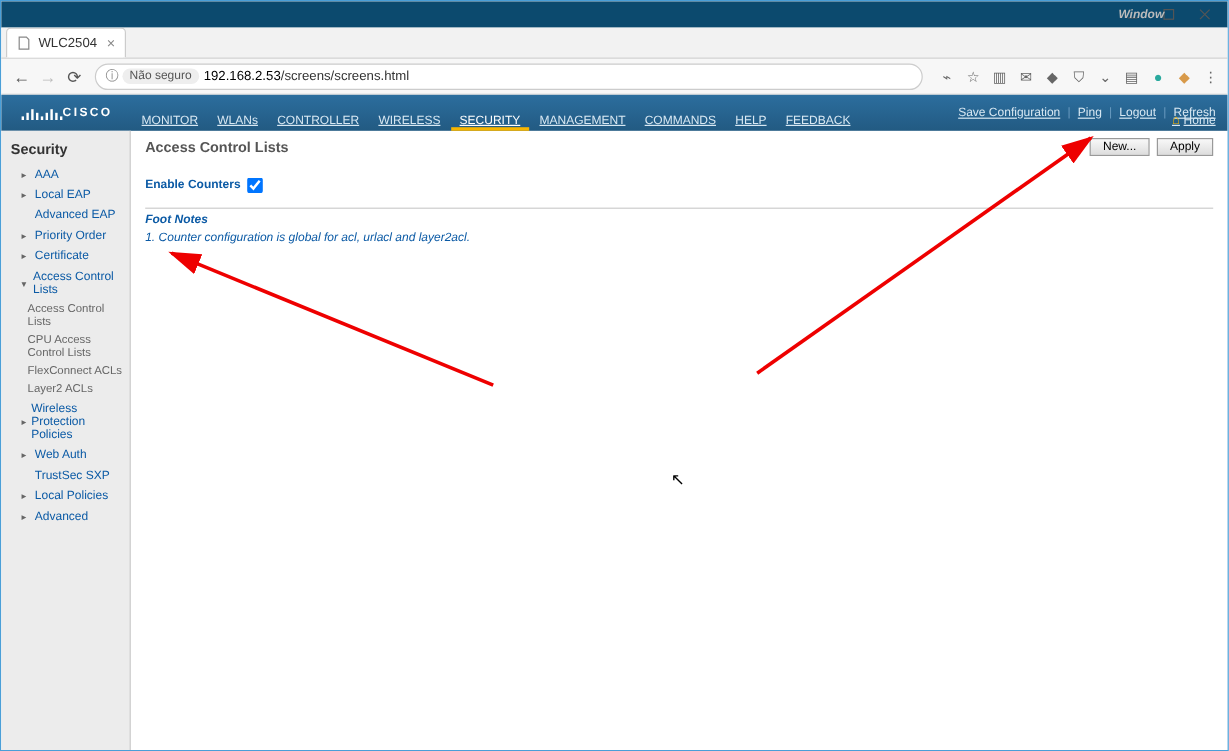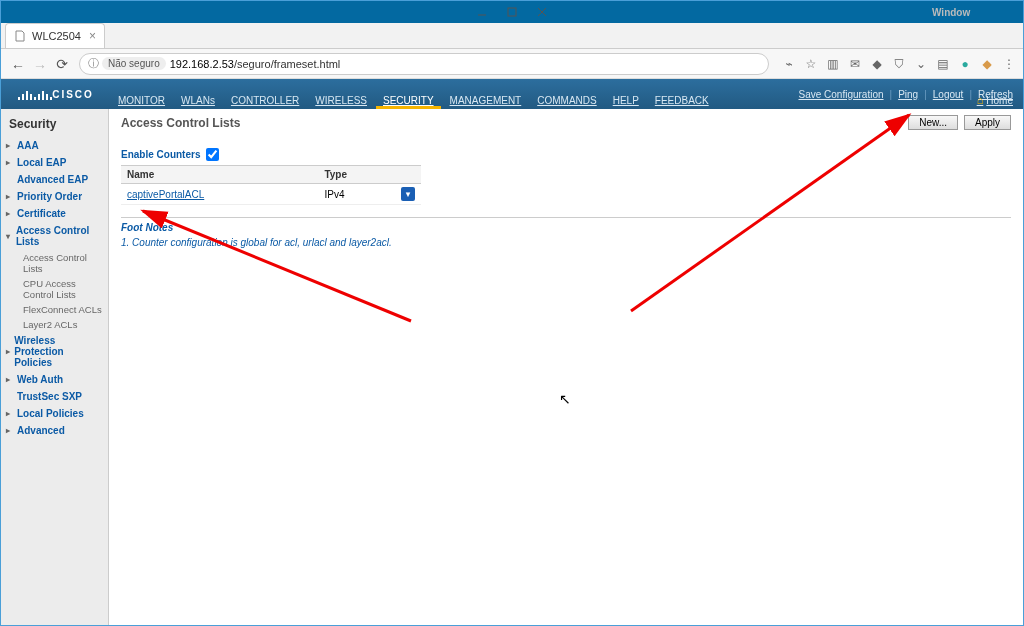--- a/index.html
+++ b/index.html
@@ -1,19 +1,19 @@
 <!DOCTYPE html>
 <html><head>
 <meta charset="utf-8">
 <style>
   * { box-sizing: border-box; margin: 0; padding: 0; font-family: Arial, Helvetica, sans-serif; }
   body { width: 1024px; height: 626px; overflow: hidden; background: #fff; border: 1px solid #4a9fd8; position: relative; }
   
   
-  .win-titlebar { height: 22px; background: #0369a1; display: flex; align-items: center; justify-content: center; padding: 0 4px; font-size: 10px; color: #999; }
+  .win-titlebar { height: 22px; background: #0c4a6e; display: flex; align-items: center; justify-content: flex-end; padding: 0 4px; font-size: 10px; color: #999; font-style: italic; }
   .win-titlebar .title-user { margin-right: auto; margin-left: auto; color: #bbb; font-weight: bold; font-size: 10px; position: absolute; left: 50%; transform: translateX(420px); }
   .win-btns { display: flex; gap: 0; }
   .win-btn { width: 30px; height: 22px; display: flex; align-items: center; justify-content: center; font-size: 11px; color: #555; cursor: default; }
   .win-btn svg { width: 10px; height: 10px; }
   
   
   .tabs-row { height: 26px; background: #f2f2f2; display: flex; align-items: flex-end; border-bottom: 1px solid #ccc; }
   .browser-tab { height: 24px; background: #fff; border: 1px solid #ccc; border-bottom: none; border-top-left-radius: 4px; border-top-right-radius: 4px; display: flex; align-items: center; padding: 12px 8px; font-size: 11px; color: #333; margin-left: 4px; min-width: 100px; }
   .browser-tab .tab-icon { width: 12px; height: 12px; margin-right: 6px; color: #888; }
   .browser-tab .tab-close { margin-left: auto; color: #888; font-size: 12px; }
@@ -42,21 +42,21 @@
   .top-right { margin-left: auto; display: flex; gap: 6px; padding-right: 10px; align-items:center; }
   .top-right a { color: #d8e8f3; text-decoration: underline; font-size: 10px; cursor:pointer; }
   .top-right .sep { color:#6a9bc0; }
   .home-link { display:flex; align-items:center; gap:3px; }
   .home-icon { color:#f7b500; font-size:11px; }
   
   
   .main { display: flex; height: calc(100% - 108px); }
   .sidebar { width: 108px; background: #ececec; border-right: 1px solid #ccc; padding: 6px 0; font-size: 10.5px; overflow:hidden; }
   .sidebar-title { font-weight: bold; color: #333; padding: 2px 8px 6px; font-size: 12px; }
-  .side-item { padding: 3px 6px 3px 14px; color: #0b5aa5; cursor:pointer; display:flex; align-items:center; gap:3px; font-weight:bold; font-size:10px; }
+  .side-item { padding: 3px 6px 3px 14px; color: #0b5aa5; cursor:pointer; display:flex; align-items:center; gap:3px; font-weight:normal; font-size:10px;margin-left:12px; }
   .side-item .caret { color:#666; font-size:8px; margin-left:-9px; width:8px; }
   .side-item.expanded .caret::before { content:"▾"; }
   .side-item .caret::before { content:"▸"; }
   .side-sub { padding: 2px 6px 2px 22px; color: #666; font-size: 9.5px; cursor:pointer; font-weight:normal; }
   
   
   .content { flex: 1; padding: 6px 12px; position:relative; }
   .content-header { display:flex; align-items:center; margin-bottom:18px; }
   .content-title { font-size: 12px; font-weight: bold; color: #555; }
   .content-btns { margin-left:auto; display:flex; gap:6px; }
@@ -121,21 +121,21 @@
 <div class="address-row">
   <div class="nav-btn">←</div>
   <div class="nav-btn disabled">→</div>
   <div class="nav-btn">⟳</div>
   <div class="addr-box">
     <span style="margin-right:3px;color:#888;">ⓘ</span>
     <span class="addr-insecure">
       <span>Não seguro</span>
     </span>
     <span class="addr-url">
-      <span class="host">192.168.2.53</span><span>/seguro/frameset.html</span>
+      <span class="host">192.168.2.53</span><span>/screens/screens.html</span>
     </span>
   </div>
   <div class="addr-icons">
     <span class="ai">⌁</span>
     <span class="ai">☆</span>
     <span class="ai">▥</span>
     <span class="ai">✉</span>
     <span class="ai">◆</span>
     <span class="ai">⛉</span>
     <span class="ai">⌄</span>
@@ -251,36 +251,20 @@
       <div class="content-title">Access Control Lists</div>
       <div class="content-btns">
         <button class="wlc-btn">New...</button>
         <button class="wlc-btn">Apply</button>
       </div>
     </div>
     <div class="enable-row">
       <span>Enable Counters</span>
       <input type="checkbox" checked="" style="">
     </div>
-    <table class="acl-table">
-      <thead>
-          <tr>
-        <th>Name</th>
-        <th>Type</th>
-        <th style="width:20px"></th>
-      </tr>
-        </thead>
-      <tbody id="acl-body">
-          <tr>
-            <td><span class="acl-link">captivePortalACL</span></td>
-            <td>IPv4</td>
-            <td><span class="row-action">▾</span></td>
-          </tr>
-        </tbody>
-    </table>
     <div class="footnotes-title">Foot Notes</div>
     <div class="footnote">1. Counter configuration is global for acl, urlacl and layer2acl.</div>
   </div>
 </div>
 
 <svg class="arrow-overlay" width="1024" height="626">
   <defs>
     <marker id="ah" markerWidth="10" markerHeight="10" refX="8" refY="3" orient="auto">
       <path d="M0,0 L9,3 L0,6 Z" fill="#e00"></path>
     </marker>

